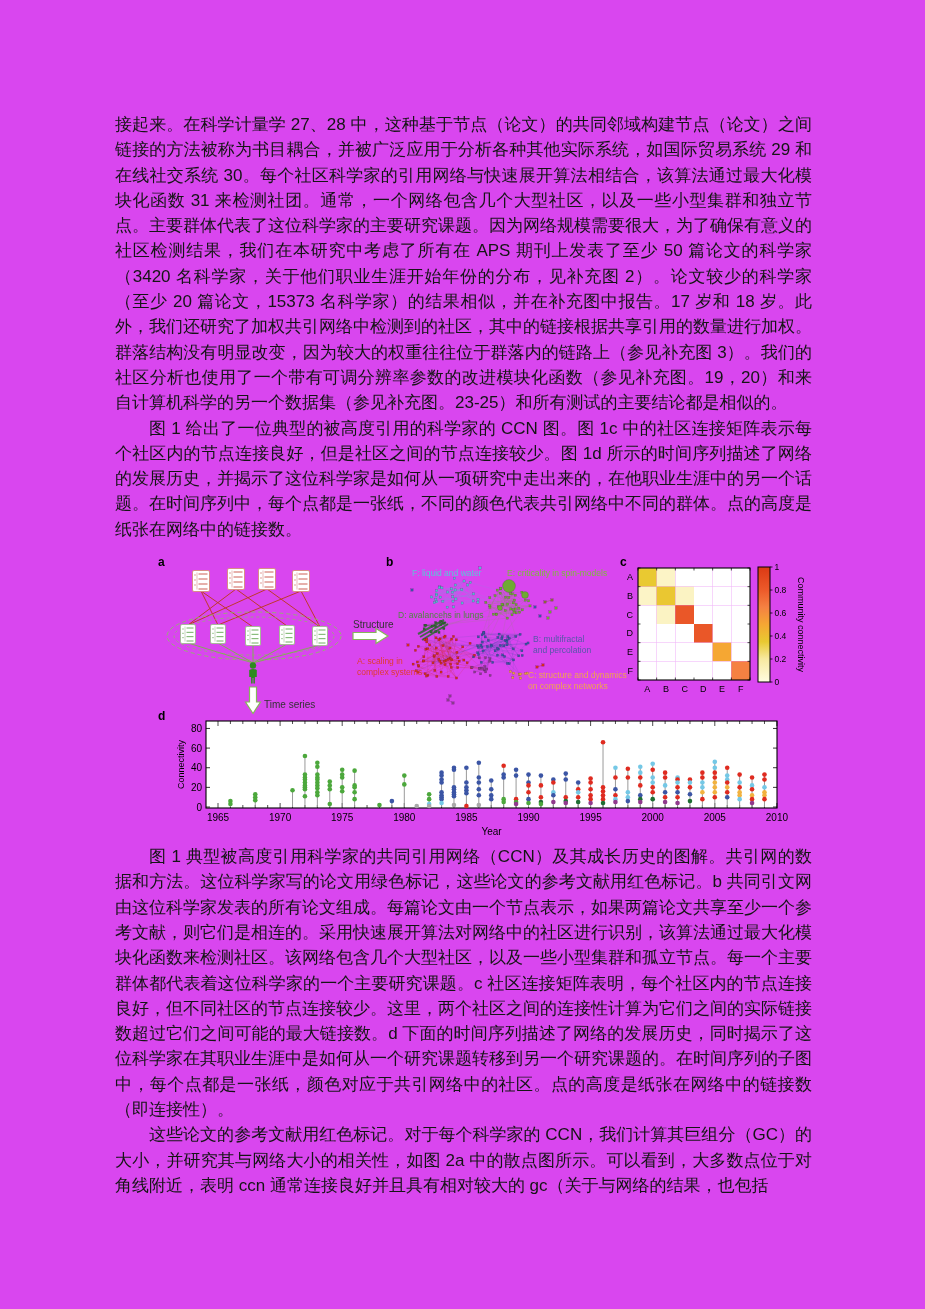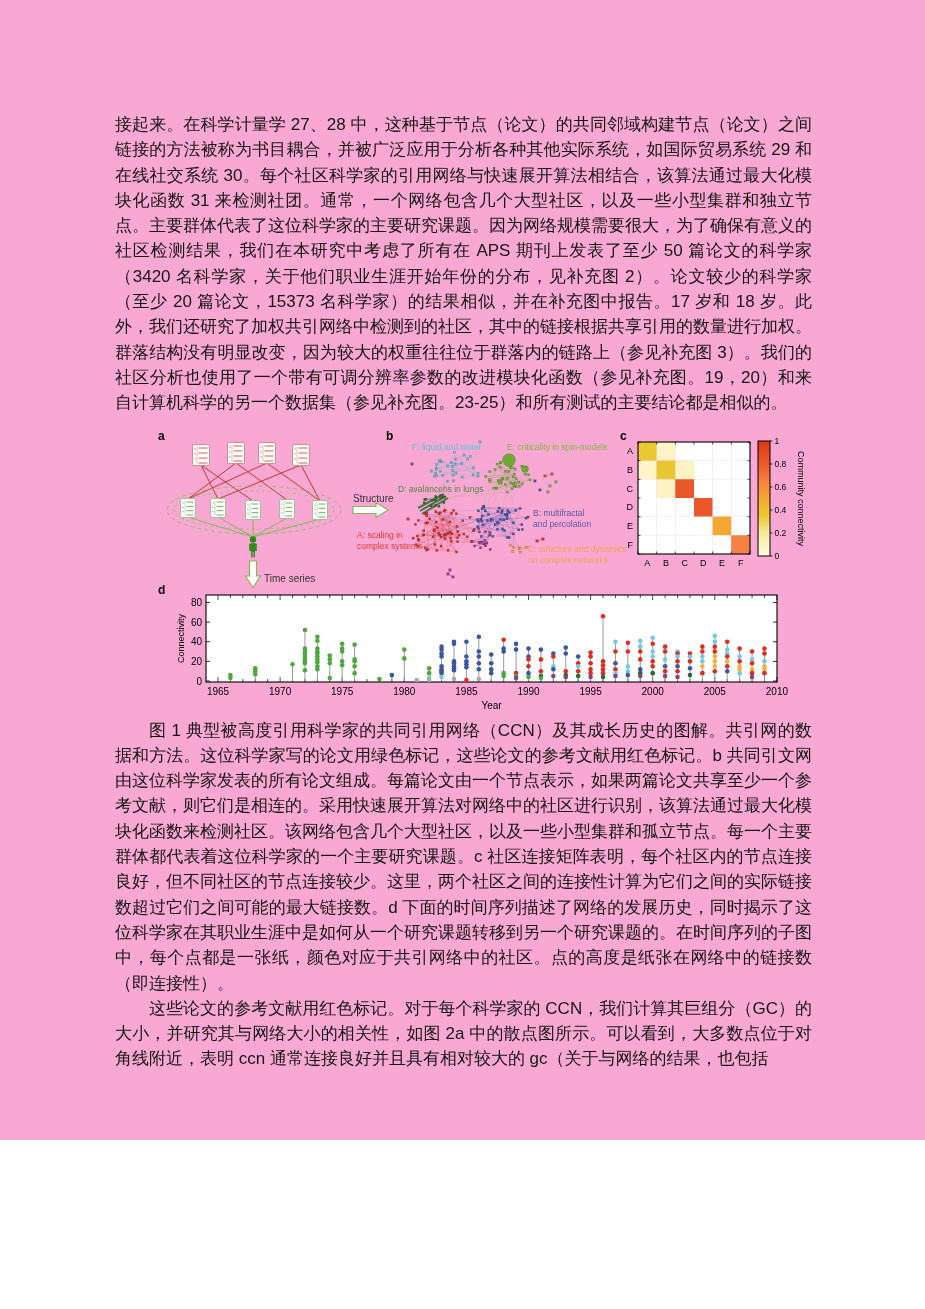--- a/index.html
+++ b/index.html
@@ -1,30 +1,31 @@
 <!DOCTYPE html>
 <html><head>
 <meta charset="utf-8">
 <style>
   html,body{margin:0;padding:0;background:#ffffff;}
   body{width:925px;height:1309px;font-family:"Liberation Sans","DejaVu Sans",sans-serif;}
-  .page{position:relative;width:925px;height:1140px;background:#f9a8d4;overflow:hidden;}
+  .page{position:relative;width:925px;height:1309px;background:#d946ef;overflow:hidden;}
   .content{position:absolute;left:115px;top:112px;width:697px;}
   p.body-text{margin:0;font-size:17px;line-height:25.3px;text-align:justify;color:#151515;
     font-family:"Liberation Sans","DejaVu Sans",sans-serif;}
   p.indent{text-indent:2em;}
   .figure-wrap{width:660px;height:288px;margin:8px 0 6px 35px;}
   svg text{font-family:"Liberation Sans","DejaVu Sans",sans-serif;}
 </style>
 </head>
 <body>
 
 <div class="page">
   <div class="content">
     <p class="body-text">接起来。在科学计量学 27、28 中，这种基于节点（论文）的共同邻域构建节点（论文）之间链接的方法被称为书目耦合，并被广泛应用于分析各种其他实际系统，如国际贸易系统 29 和在线社交系统 30。每个社区科学家的引用网络与快速展开算法相结合，该算法通过最大化模块化函数 31 来检测社团。通常，一个网络包含几个大型社区，以及一些小型集群和独立节点。主要群体代表了这位科学家的主要研究课题。因为网络规模需要很大，为了确保有意义的社区检测结果，我们在本研究中考虑了所有在 APS 期刊上发表了至少 50 篇论文的科学家（3420 名科学家，关于他们职业生涯开始年份的分布，见补充图 2）。论文较少的科学家（至少 20 篇论文，15373 名科学家）的结果相似，并在补充图中报告。17 岁和 18 岁。此外，我们还研究了加权共引网络中检测到的社区，其中的链接根据共享引用的数量进行加权。群落结构没有明显改变，因为较大的权重往往位于群落内的链路上（参见补充图 3）。我们的社区分析也使用了一个带有可调分辨率参数的改进模块化函数（参见补充图。19，20）和来自计算机科学的另一个数据集（参见补充图。23-25）和所有测试的主要结论都是相似的。</p>
+    <p class="body-text indent">图 1 给出了一位典型的被高度引用的科学家的 CCN 图。图 1c 中的社区连接矩阵表示每个社区内的节点连接良好，但是社区之间的节点连接较少。图 1d 所示的时间序列描述了网络的发展历史，并揭示了这位科学家是如何从一项研究中走出来的，在他职业生涯中的另一个话题。在时间序列中，每个点都是一张纸，不同的颜色代表共引网络中不同的群体。点的高度是纸张在网络中的链接数。</p>
     <div class="figure-wrap">
       <svg id="fig-svg" width="660" height="288" viewBox="0 0 660 288">
           <g>
             <text x="8" y="16" font-size="12" fill="#000" font-weight="bold">a</text>
             <line x1="51" y1="41" x2="68" y2="75" stroke="#C0392B" stroke-width="1"></line>
             <line x1="51" y1="41" x2="103" y2="77" stroke="#C0392B" stroke-width="1"></line>
             <line x1="86" y1="39" x2="38" y2="75" stroke="#C0392B" stroke-width="1"></line>
             <line x1="86" y1="39" x2="137" y2="76" stroke="#C0392B" stroke-width="1"></line>
             <line x1="117" y1="39" x2="38" y2="75" stroke="#C0392B" stroke-width="1"></line>
             <line x1="117" y1="39" x2="170" y2="77" stroke="#C0392B" stroke-width="1"></line>

